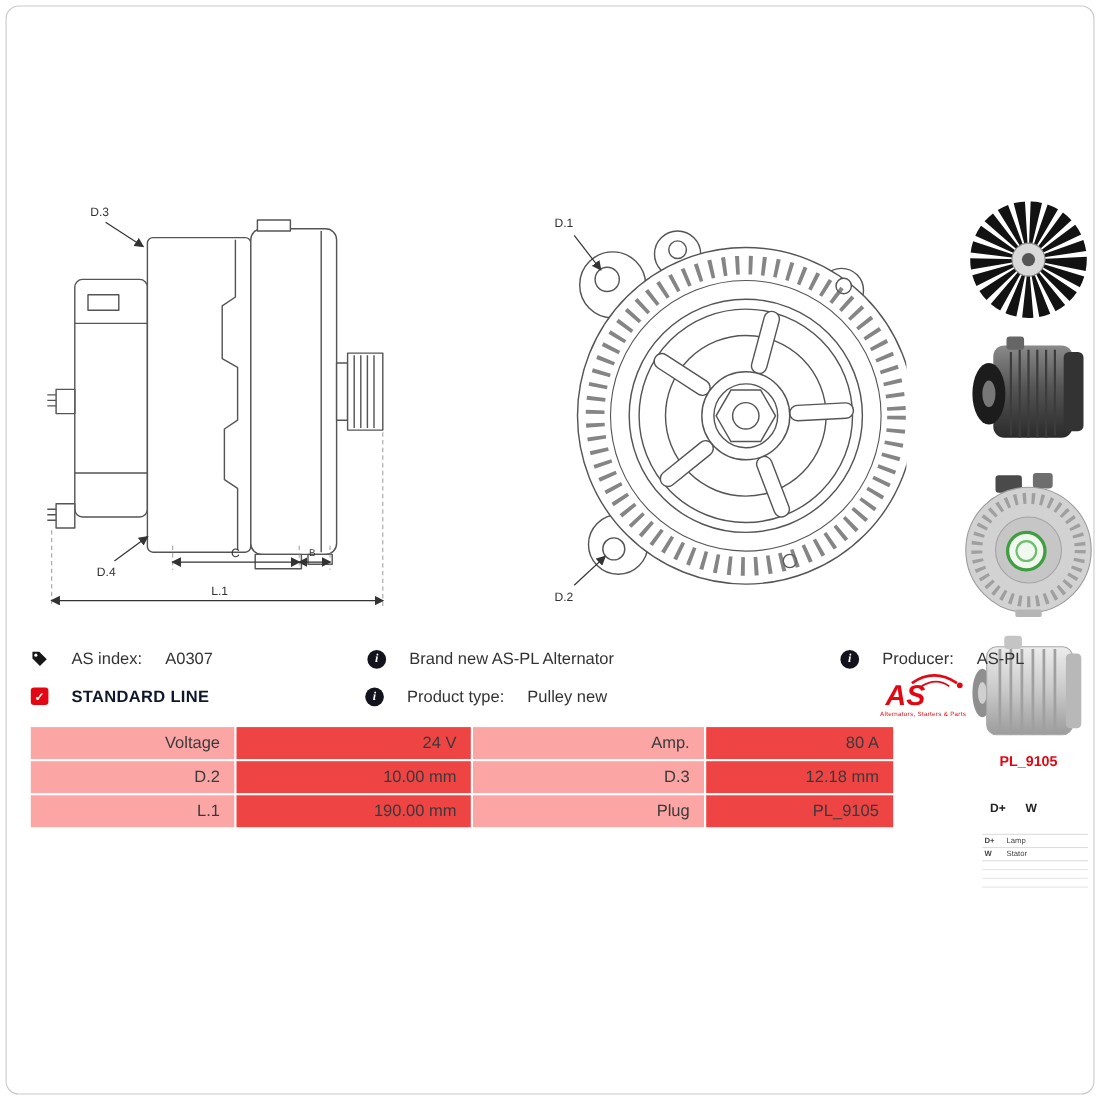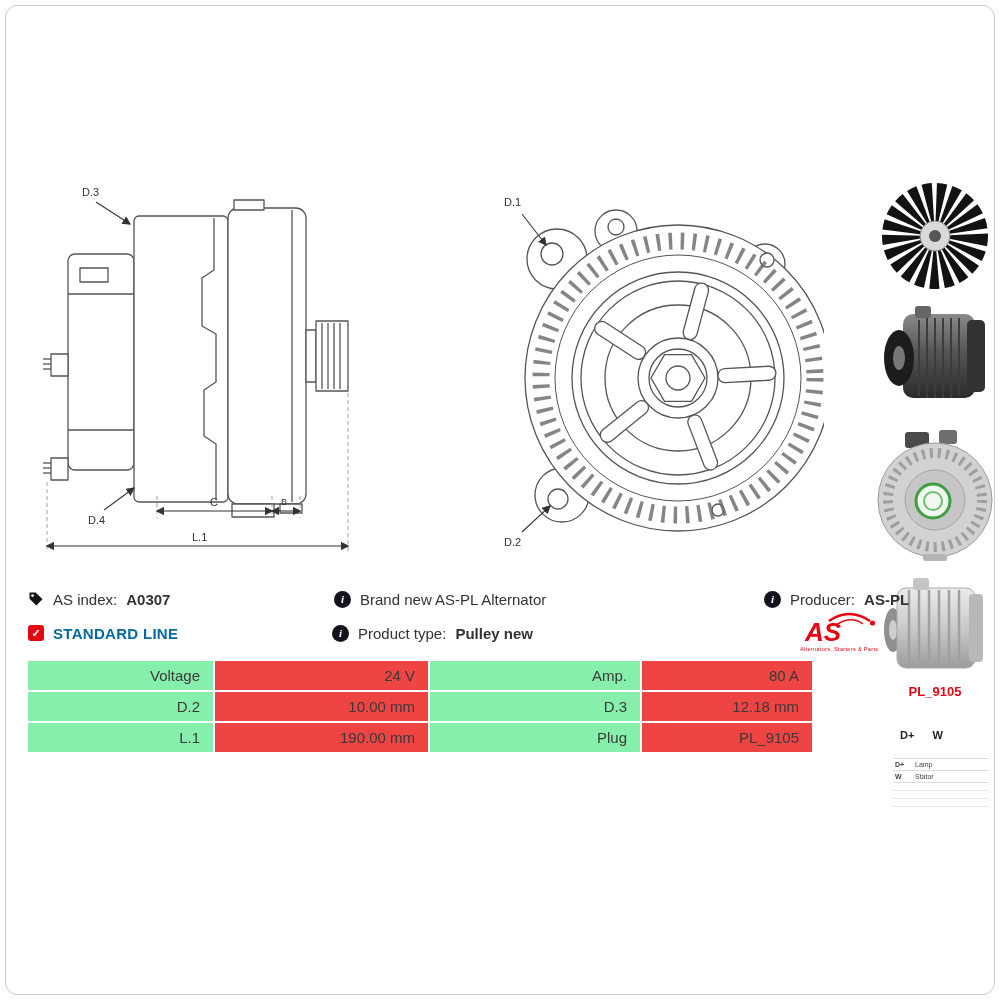--- a/index.html
+++ b/index.html
@@ -12,40 +12,40 @@
   svg text{font-family:"Liberation Sans",sans-serif}
 
   
   .photo{position:absolute;display:flex;align-items:center;justify-content:center}
   #photo1{left:878px;top:183px;width:114px;height:108px}
   #photo2{left:879px;top:300px;width:112px;height:110px}
   #photo3{left:873px;top:428px;width:124px;height:134px}
   #photo4{left:879px;top:572px;width:112px;height:112px}
 
   
-  .info-item{position:absolute;display:flex;align-items:center;gap:9px;font-size:15px;height:20px;white-space:nowrap}
-  .info-item b{font-weight:bold}
+  .info-item{position:absolute;display:flex;align-items:center;gap:21px;font-size:15px;height:20px;white-space:nowrap}
+  .info-item b{font-weight:normal}
   .icon-info{width:17px;height:17px;border-radius:50%;background:#13131d;color:#fff;
     display:flex;align-items:center;justify-content:center;flex:0 0 17px}
   .icon-info::after{content:"i";font:italic bold 11px "Liberation Serif",serif}
   .icon-check{width:16px;height:16px;border-radius:3px;background:#e30613;color:#fff;
     display:flex;align-items:center;justify-content:center;flex:0 0 16px}
   .icon-check::after{content:"\2713";font-size:11px;font-weight:bold}
   #as-index{left:28px;top:589px}
   #brand-new{left:334px;top:589px}
   #producer{left:764px;top:589px}
   #standard-line{left:28px;top:623px}
-  #standard-line .sl{color:#0369a1;font-weight:bold;letter-spacing:.3px}
+  #standard-line .sl{color:#0f172a;font-weight:bold;letter-spacing:.3px}
   #product-type{left:332px;top:623px}
   #logo-box{position:absolute;left:797px;top:610px}
 
   
   #spec-table{position:absolute;left:26px;top:659px;border-collapse:separate;border-spacing:2px}
   #spec-table td{height:29px;font-size:15px;text-align:right;padding:0 13px 0 0;color:#3a3a3a}
-  #spec-table td.lab{background:#86efac}
+  #spec-table td.lab{background:#fca5a5}
   #spec-table td.val{background:#ef4444}
   td.w1{width:172px}td.w2{width:200px}td.w3{width:197px}td.w4{width:157px}
 
   
   #plug-code{position:absolute;left:878px;top:684px;width:114px;text-align:center;
     color:#e30613;font-weight:bold;font-size:13px}
   #pins-header{position:absolute;left:900px;top:729px;font-size:11px;font-weight:bold;
     display:flex;gap:18px;color:#222}
   #pin-table{position:absolute;left:893px;top:758px;width:96px;font-size:7px;border-top:1px solid #ddd}
   .pin-row{display:flex;border-bottom:1px solid #ddd;padding:2px 0 2px 2px;color:#444;align-items:center}

